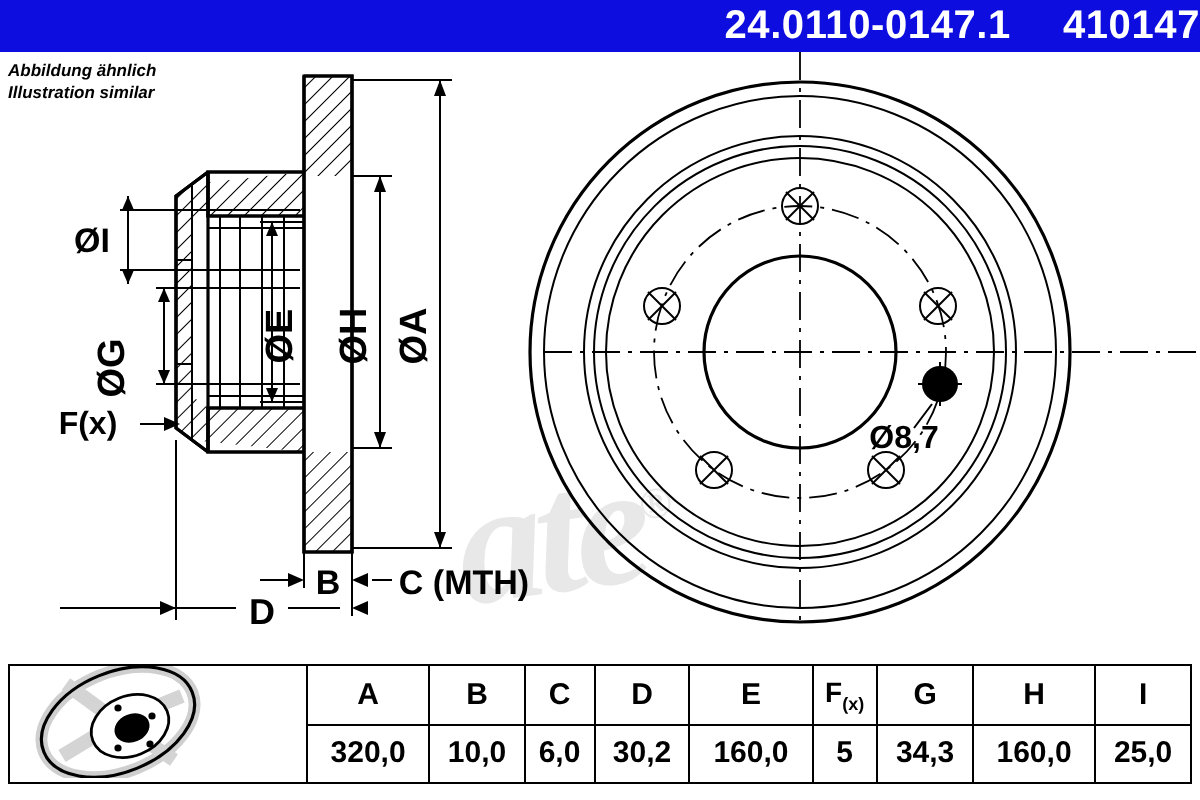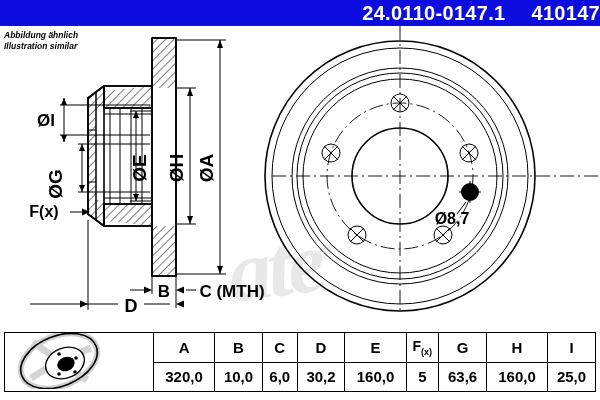--- a/index.html
+++ b/index.html
@@ -257,20 +257,20 @@
       <td>H</td>
       <td>I</td>
     </tr>
     <tr>
       <td>320,0</td>
       <td>10,0</td>
       <td>6,0</td>
       <td>30,2</td>
       <td>160,0</td>
       <td>5</td>
-      <td>63,6</td>
+      <td>34,3</td>
       <td>160,0</td>
       <td>25,0</td>
     </tr>
   </tbody>
     </table>
 
 </div>
 
 </body></html>

